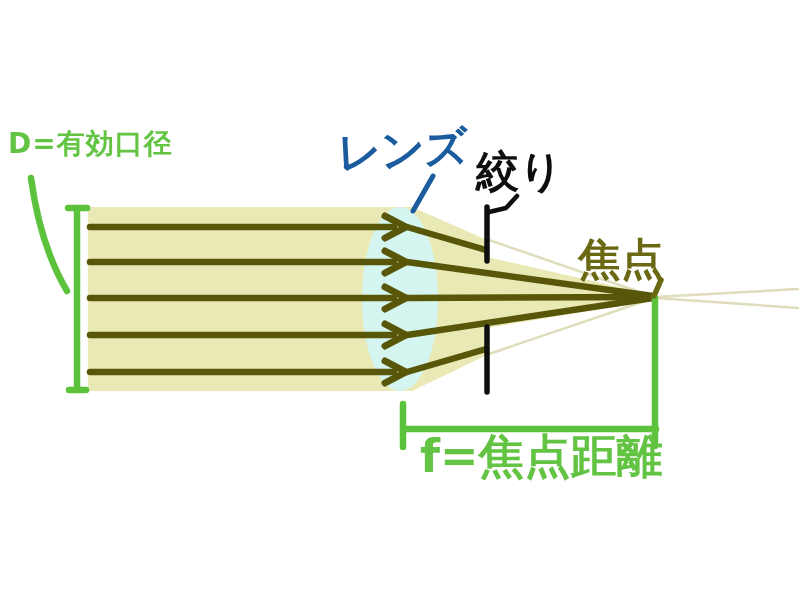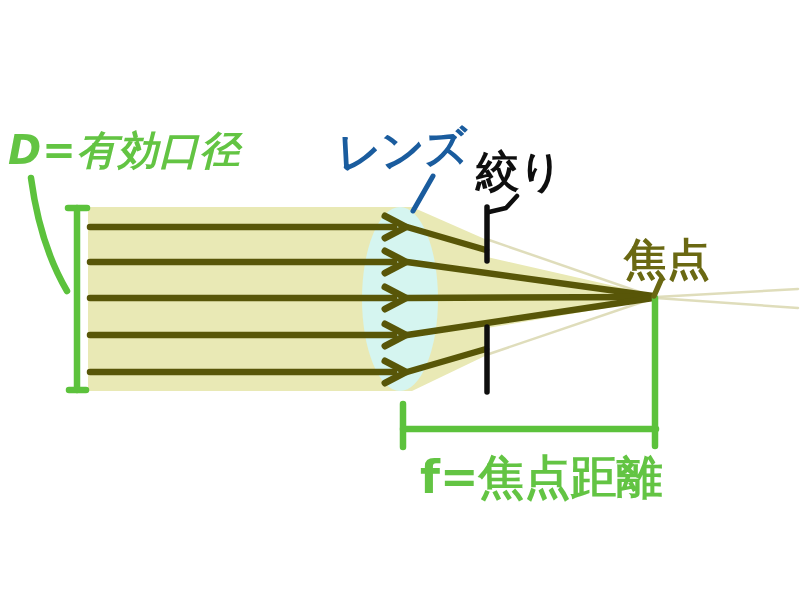--- a/index.html
+++ b/index.html
@@ -5,26 +5,26 @@
   html,body{margin:0;padding:0;background:#fff;}
   .stage{
     position:relative;width:800px;height:600px;overflow:hidden;background:#fff;
     font-family:"DejaVu Sans","Liberation Sans",sans-serif;
   }
   .stage svg{position:absolute;left:0;top:0;}
   .label{
     position:absolute;font-weight:bold;line-height:1;white-space:pre;
     transform-origin:left top;
   }
-  .lbl-diameter{left:8px;top:130px;font-size:40px;letter-spacing:1px;color:var(--label-green);font-style:italic;}
+  .lbl-diameter{left:8px;top:130px;font-size:28px;letter-spacing:1px;color:var(--label-green);}
   .lbl-lens{left:336px;top:131px;font-size:44px;letter-spacing:-2px;color:var(--lens-label-blue);transform:rotate(-3deg);}
   .lbl-stop{left:476px;top:150px;font-size:43px;color:var(--aperture-black);}
-  .lbl-focus{left:624px;top:238px;font-size:43px;color:var(--focal-label-olive);}
+  .lbl-focus{left:578px;top:238px;font-size:43px;color:var(--focal-label-olive);}
   .lbl-fnum{left:74px;top:412px;font-size:41px;letter-spacing:1px;color:var(--formula-blue);}
-  .lbl-flen{left:420px;top:454px;font-size:46px;color:var(--label-green);}
+  .lbl-flen{left:420px;top:433px;font-size:46px;color:var(--label-green);}
 
   .beam{fill:var(--beam-fill);}
   .lens{fill:var(--lens-fill);}
   .ray{stroke:var(--ray-olive);stroke-width:6.5;fill:none;stroke-linecap:round;}
   .chev{stroke:var(--ray-olive);stroke-width:7;fill:none;stroke-linecap:round;stroke-linejoin:round;}
   .blade{stroke:var(--aperture-black);stroke-width:5.5;stroke-linecap:round;fill:none;}
   .blade-leader{stroke:var(--aperture-black);stroke-width:4.5;stroke-linecap:round;stroke-linejoin:round;fill:none;}
   .green-line{stroke:var(--measure-green);stroke-width:6.5;stroke-linecap:round;fill:none;}
   .blue-leader{stroke:var(--lens-label-blue);stroke-width:5;stroke-linecap:round;fill:none;}
   .olive-tick{stroke:var(--focal-label-olive);stroke-width:5.5;stroke-linecap:round;fill:none;}

